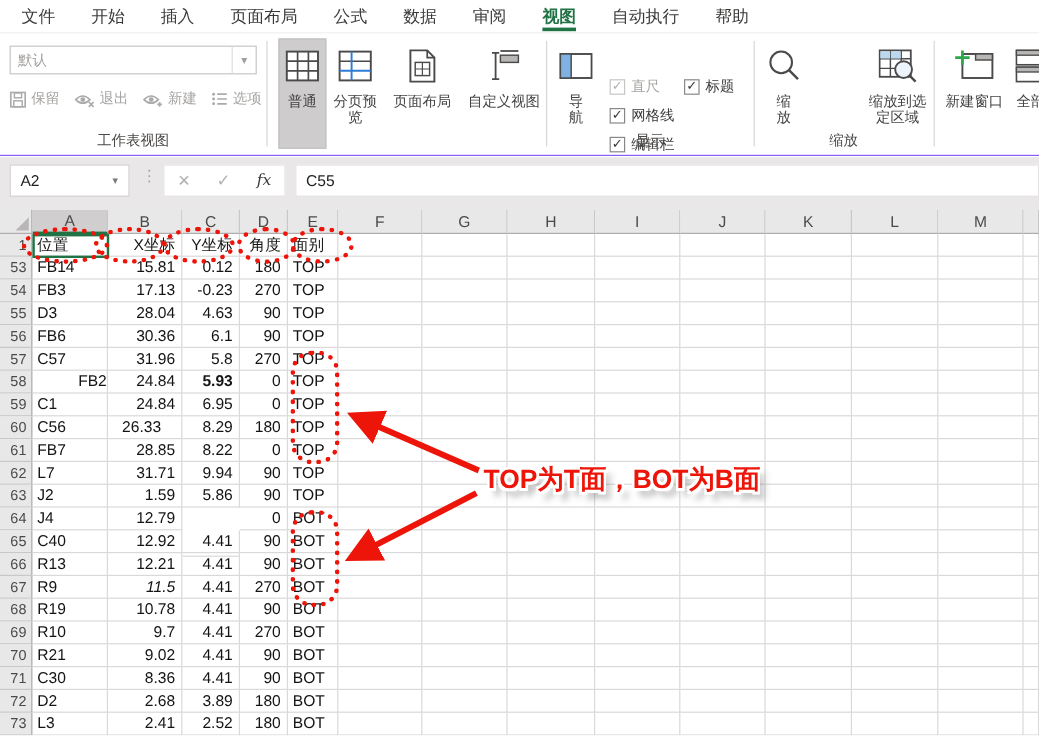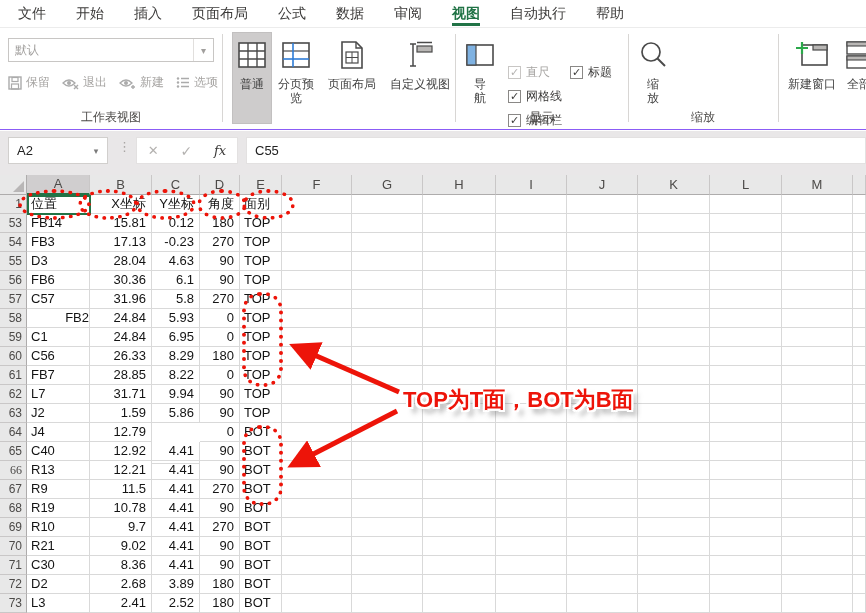--- a/index.html
+++ b/index.html
@@ -216,20 +216,33 @@
     <div class="grouplabel" style="left:455px;width:173px">显示</div>
 
     <div class="bigbtn" style="left:638px;width:30px">
       <div class="ic">
           <svg width="28" height="28" viewBox="0 0 28 28">
         <circle cx="12" cy="11" r="9" fill="none" stroke="#4a4a4a" stroke-width="1.7"></circle>
         <path d="M18.5 17.5 L26 25" stroke="#4a4a4a" stroke-width="2"></path>
       </svg>
         </div>
       <div class="lbl" style="width:14px">缩放</div>
+    </div>
+    <div class="bigbtn" style="left:722px;width:52px">
+      <div class="ic">
+          <svg width="32" height="30" viewBox="0 0 32 30">
+        <rect x="1" y="2" width="26" height="22" fill="#fff" stroke="#4a4a4a" stroke-width="1.5"></rect>
+        <path d="M10 2 V24 M19 2 V24 M1 9 H27 M1 17 H27" stroke="#4a4a4a" stroke-width="1.2"></path>
+        <rect x="1.8" y="2.8" width="8" height="6" fill="#bcd7f0"></rect>
+            <rect x="10.5" y="2.8" width="8" height="6" fill="#bcd7f0"></rect>
+        <circle cx="21" cy="18" r="7" fill="#eef4fb" stroke="#4a4a4a" stroke-width="1.6"></circle>
+        <path d="M26 23 L31 28" stroke="#4a4a4a" stroke-width="2"></path>
+      </svg>
+        </div>
+      <div class="lbl">缩放到选定区域</div>
     </div>
     <div class="grouplabel" style="left:628px;width:150px">缩放</div>
 
     <div class="bigbtn" style="left:786px;width:52px">
       <div class="ic">
           <svg width="34" height="30" viewBox="0 0 34 30">
         <rect x="7" y="5" width="25" height="20" fill="#fff" stroke="#4a4a4a" stroke-width="1.6"></rect>
         <rect x="18" y="5" width="14" height="5" fill="#b9b7b5" stroke="#4a4a4a" stroke-width="1.2"></rect>
         <path d="M7 2 V14 M1 8 H13" stroke="#2ba84a" stroke-width="2.2"></path>
       </svg>
@@ -382,21 +395,21 @@
         <div class="dcell" style="width: 71px;"></div>
         <div class="dcell" style="width: 72px;"></div>
         <div class="dcell" style="width: 72px;"></div>
         <div class="dcell" style="width: 71px;"></div>
         <div class="dcell" style="width: 13px;"></div>
       </div>
       <div class="drow">
         <div class="rnum" style="width: 27px;">58</div>
         <div class="dcell al" style="width: 63px; text-align: right;">FB2</div>
         <div class="dcell ar" style="width: 62px;">24.84</div>
-        <div class="dcell ar" style="width: 48px;">5.93</div>
+        <div class="dcell ar" style="width: 48px; font-weight: bold;">5.93</div>
         <div class="dcell ar" style="width: 40px;">0</div>
         <div class="dcell al" style="width: 42px;">TOP</div>
         <div class="dcell" style="width: 70px;"></div>
         <div class="dcell" style="width: 71px;"></div>
         <div class="dcell" style="width: 73px;"></div>
         <div class="dcell" style="width: 71px;"></div>
         <div class="dcell" style="width: 71px;"></div>
         <div class="dcell" style="width: 72px;"></div>
         <div class="dcell" style="width: 72px;"></div>
         <div class="dcell" style="width: 71px;"></div>
@@ -415,21 +428,21 @@
         <div class="dcell" style="width: 71px;"></div>
         <div class="dcell" style="width: 71px;"></div>
         <div class="dcell" style="width: 72px;"></div>
         <div class="dcell" style="width: 72px;"></div>
         <div class="dcell" style="width: 71px;"></div>
         <div class="dcell" style="width: 13px;"></div>
       </div>
       <div class="drow">
         <div class="rnum" style="width: 27px;">60</div>
         <div class="dcell al" style="width: 63px;">C56</div>
-        <div class="dcell ar" style="width: 62px;">26.33</div>
+        <div class="dcell ar" style="width: 62px; text-align: center;">26.33</div>
         <div class="dcell ar" style="width: 48px;">8.29</div>
         <div class="dcell ar" style="width: 40px;">180</div>
         <div class="dcell al" style="width: 42px;">TOP</div>
         <div class="dcell" style="width: 70px;"></div>
         <div class="dcell" style="width: 71px;"></div>
         <div class="dcell" style="width: 73px;"></div>
         <div class="dcell" style="width: 71px;"></div>
         <div class="dcell" style="width: 71px;"></div>
         <div class="dcell" style="width: 72px;"></div>
         <div class="dcell" style="width: 72px;"></div>
@@ -515,40 +528,40 @@
         <div class="dcell" style="width: 71px;"></div>
         <div class="dcell" style="width: 73px;"></div>
         <div class="dcell" style="width: 71px;"></div>
         <div class="dcell" style="width: 71px;"></div>
         <div class="dcell" style="width: 72px;"></div>
         <div class="dcell" style="width: 72px;"></div>
         <div class="dcell" style="width: 71px;"></div>
         <div class="dcell" style="width: 13px;"></div>
       </div>
       <div class="drow">
-        <div class="rnum" style="width: 27px; font-family: Liberation Serif, serif;">66</div>
+        <div class="rnum" style="width: 27px;">66</div>
         <div class="dcell al" style="width: 63px;">R13</div>
         <div class="dcell ar" style="width: 62px;">12.21</div>
         <div class="dcell ar" style="width: 48px;">4.41</div>
         <div class="dcell ar" style="width: 40px;">90</div>
         <div class="dcell al" style="width: 42px;">BOT</div>
         <div class="dcell" style="width: 70px;"></div>
         <div class="dcell" style="width: 71px;"></div>
         <div class="dcell" style="width: 73px;"></div>
         <div class="dcell" style="width: 71px;"></div>
         <div class="dcell" style="width: 71px;"></div>
         <div class="dcell" style="width: 72px;"></div>
         <div class="dcell" style="width: 72px;"></div>
         <div class="dcell" style="width: 71px;"></div>
         <div class="dcell" style="width: 13px;"></div>
       </div>
       <div class="drow">
         <div class="rnum" style="width: 27px;">67</div>
         <div class="dcell al" style="width: 63px;">R9</div>
-        <div class="dcell ar" style="width: 62px;">11.5</div>
+        <div class="dcell ar" style="width: 62px; font-style: italic;">11.5</div>
         <div class="dcell ar" style="width: 48px;">4.41</div>
         <div class="dcell ar" style="width: 40px;">270</div>
         <div class="dcell al" style="width: 42px;">BOT</div>
         <div class="dcell" style="width: 70px;"></div>
         <div class="dcell" style="width: 71px;"></div>
         <div class="dcell" style="width: 73px;"></div>
         <div class="dcell" style="width: 71px;"></div>
         <div class="dcell" style="width: 71px;"></div>
         <div class="dcell" style="width: 72px;"></div>
         <div class="dcell" style="width: 72px;"></div>

